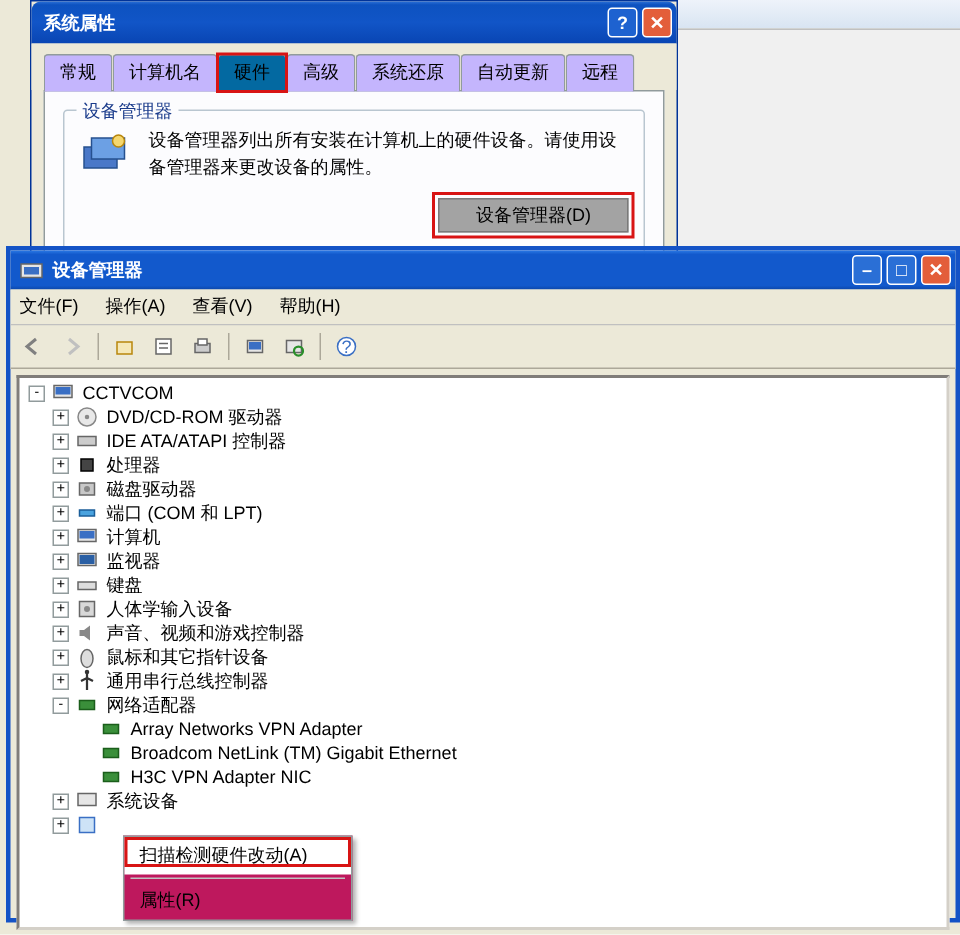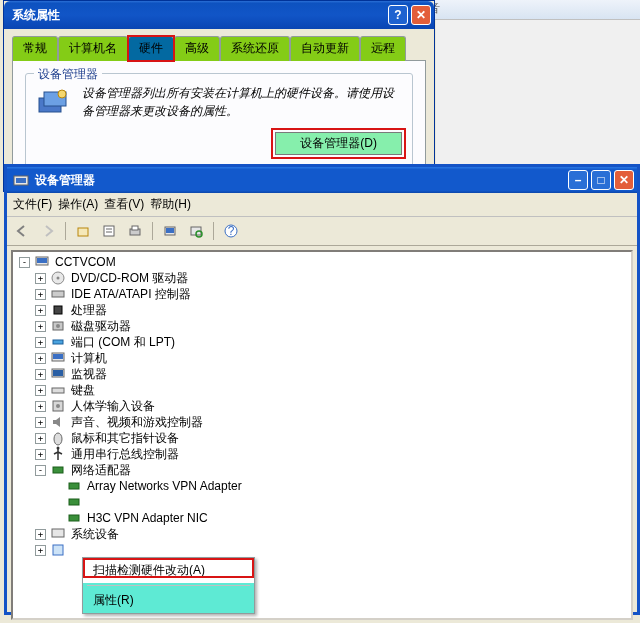--- a/index.html
+++ b/index.html
@@ -1,70 +1,70 @@
 <!DOCTYPE html>
 <html><head>
 <meta charset="utf-8">
 <style>
 * { margin: 0; padding: 0; box-sizing: border-box; font-family: "Microsoft YaHei", SimSun, Arial, sans-serif; font-size: 12px; }
 body { background: #ece9d8; width: 640px; height: 623px; position: relative; overflow: hidden; }
 
 
-.sysprops { position: absolute; left: 3px; top: 0; width: 432px; background: #ece9d8; border: 1px solid #003399; }
+.sysprops { position: absolute; left: 20px; top: 0; width: 432px; background: #ece9d8; border: 1px solid #003399; }
 .sysprops .titlebar { background: linear-gradient(to bottom, #2a6fd6 0%, #0d52c0 8%, #1155c7 50%, #0945b3 100%); height: 28px; color: #fff; font-weight: bold; font-size: 13px; display: flex; align-items: center; padding-left: 8px; border-top-left-radius: 6px; border-top-right-radius: 6px; }
 .sysprops .titlebar .title-txt { flex: 1; }
 .sysprops .titlebar .winbtn { width: 20px; height: 20px; margin-right: 3px; border: 1px solid #fff; border-radius: 3px; display: flex; align-items: center; justify-content: center; font-weight: bold; cursor: default; }
 .sysprops .titlebar .help-btn { background: #1e62d0; color: #fff; }
 .sysprops .titlebar .close-btn { background: #e35e3a; color: #fff; }
 
 .sysprops .tabstrip { display: flex; padding: 6px 8px 0 8px; background: #ece9d8; }
-.sysprops .tab { padding: 3px 10px; border: 1px solid #919b9c; border-bottom: none; background: #84cc16; margin-right: 0px; cursor: default; border-top-left-radius: 3px; border-top-right-radius: 3px; position: relative; top: 1px; }
+.sysprops .tab { padding: 3px 10px; border: 1px solid #919b9c; border-bottom: none; background: #c4b5fd; margin-right: 0px; cursor: default; border-top-left-radius: 3px; border-top-right-radius: 3px; position: relative; top: 1px; }
 .sysprops .tab.active { background: #0369a1; z-index: 2; border-bottom: 1px solid #fcfcfe; }
 .tab-hl { position: relative; }
 .tab-hl::after { content: ""; position: absolute; left: -2px; right: -2px; top: -2px; bottom: -2px; border: 2px solid #d81414; pointer-events: none; }
 
 .sysprops .tabbody { border: 1px solid #919b9c; background: #fcfcfe; margin: 0 8px 8px 8px; padding: 12px; }
 .sysprops .fieldset { border: 1px solid #b9c6d0; padding: 10px 10px 14px 10px; border-radius: 3px; position: relative; }
 .sysprops .fieldset .legend { position: absolute; top: -8px; left: 8px; background: #fcfcfe; padding: 0 4px; color: #1a3b8b; }
-.sysprops .fs-inner { display: flex; align-items: flex-end; font-style: italic; }
+.sysprops .fs-inner { display: flex; align-items: flex-end; }
 .sysprops .fs-icon { width: 36px; height: 36px; margin-right: 10px; }
 .sysprops .fs-text { flex: 1; line-height: 1.5; }
 .sysprops .btn-row { display: flex; justify-content: flex-end; margin-top: 12px; }
-.sysprops .btn1 { padding: 2px 24px; border: 1px solid #7a7a7a; background: #86efac; cursor: default; }
+.sysprops .btn1 { padding: 2px 24px; border: 1px solid #7a7a7a; background: #a3a3a3; cursor: default; }
 .btn-hl { outline: 2px solid #d81414; outline-offset: 2px; }
 
 
 .devmgr { position: absolute; left: 4px; top: 164px; width: 636px; height: 451px; border: 3px solid #1453c6; }
 .devmgr .titlebar { background: linear-gradient(to bottom, #2a78e4 0%, #1259cc 10%, #1259cc 90%, #0c47aa 100%); height: 26px; color: #fff; font-weight: bold; font-size: 13px; display: flex; align-items: center; padding-left: 6px; }
 .devmgr .titlebar .dm-icon { width: 16px; height: 16px; margin-right: 6px; }
 .devmgr .titlebar .title-txt { flex: 1; }
 .devmgr .titlebar .winbtn { width: 20px; height: 20px; margin-right: 3px; border: 1px solid #fff; border-radius: 3px; display: flex; align-items: center; justify-content: center; font-weight: bold; cursor: default; }
 .devmgr .titlebar .min-btn, .devmgr .titlebar .max-btn { background: #2a6fd6; color: #fff; }
 .devmgr .titlebar .close-btn { background: #e35e3a; color: #fff; }
 
-.devmgr .menubar { background: #ece9d8; padding: 3px 6px; display: flex; gap: 6px; border-bottom: 1px solid #c0c0c0; }
+.devmgr .menubar { background: #ece9d8; padding: 3px 6px; display: flex; gap: 18px; border-bottom: 1px solid #c0c0c0; }
 .devmgr .menubar span { cursor: default; }
 
 .devmgr .toolbar { background: #ece9d8; padding: 3px 4px; display: flex; align-items: center; gap: 4px; border-bottom: 1px solid #aca899; }
 .devmgr .toolbar .tbtn { width: 22px; height: 22px; border: 1px solid transparent; display: flex; align-items: center; justify-content: center; cursor: default; }
 .devmgr .toolbar .sep { width: 1px; height: 18px; background: #aca899; margin: 0 2px; }
 
 .devmgr .treepane { background: #fff; height: 370px; overflow: auto; border: 2px inset #d4d0c8; margin: 4px; }
 .tree { padding: 2px 0 2px 6px; }
 .node { white-space: nowrap; line-height: 16px; margin: 0; }
 .node .row { display: flex; align-items: center; height: 16px; }
 .node .tgl { width: 11px; height: 11px; border: 1px solid #919b9c; display: inline-flex; align-items: center; justify-content: center; font-size: 9px; margin-right: 4px; cursor: default; font-family: monospace; line-height: 9px; }
 .node .tgl.blank { border: none; }
 .node .ic { width: 16px; height: 16px; margin-right: 3px; display: inline-flex; align-items: center; justify-content: center; }
 .node .lbl { padding: 0 2px; }
 .node .lbl.sel { background: #316ac5; color: #fff; }
 .children { margin-left: 16px; }
 
 
-.ctx { position: absolute; left: 82px; top: 557px; width: 173px; background: #5eead4; border: 1px solid #919b9c; box-shadow: 2px 2px 3px rgba(0,0,0,.3); }
+.ctx { position: absolute; left: 82px; top: 557px; width: 153px; background: #be185d; border: 1px solid #919b9c; box-shadow: 2px 2px 3px rgba(0,0,0,.3); }
 .ctx .item { padding: 4px 10px; cursor: default; }
 .ctx .item.hl { background: #fff; }
 .ctx hr { border: none; border-top: 1px solid #c0c0c0; margin: 2px 4px; }
 .ctx-hl::after { content: ""; position: absolute; left: 0px; top: 0px; width: 100%; height: 20px; border: 2px solid #d81414; pointer-events: none; box-sizing: border-box; }
 
 
 .bgwin { position: absolute; right: 0; top: 0; width: 232px; height: 20px; background: linear-gradient(to bottom, #eef3fa, #d8e4f2); border-bottom: 1px solid #c0c0c0; }
 .bgback { position: absolute; right: 0; top: 20px; width: 204px; height: 144px; background: #f0f0f0; }
 
 
@@ -368,20 +368,21 @@
                   </div>
                 </div>
                 <div class="node">
                   <div class="row">
                     <span class="tgl blank"></span>
                     <span class="ic">
                       <svg width="16" height="16" viewBox="0 0 16 16">
                         <rect x="3" y="5" width="10" height="6" fill="#3a8f3a" stroke="#1b5e1b"></rect>
                       </svg>
                     </span>
+                    <span class="lbl">Broadcom NetLink (TM) Gigabit Ethernet</span>
                   </div>
                 </div>
                 <div class="node">
                   <div class="row">
                     <span class="tgl blank"></span>
                     <span class="ic">
                       <svg width="16" height="16" viewBox="0 0 16 16">
                         <rect x="3" y="5" width="10" height="6" fill="#3a8f3a" stroke="#1b5e1b"></rect>
                       </svg>
                     </span>

